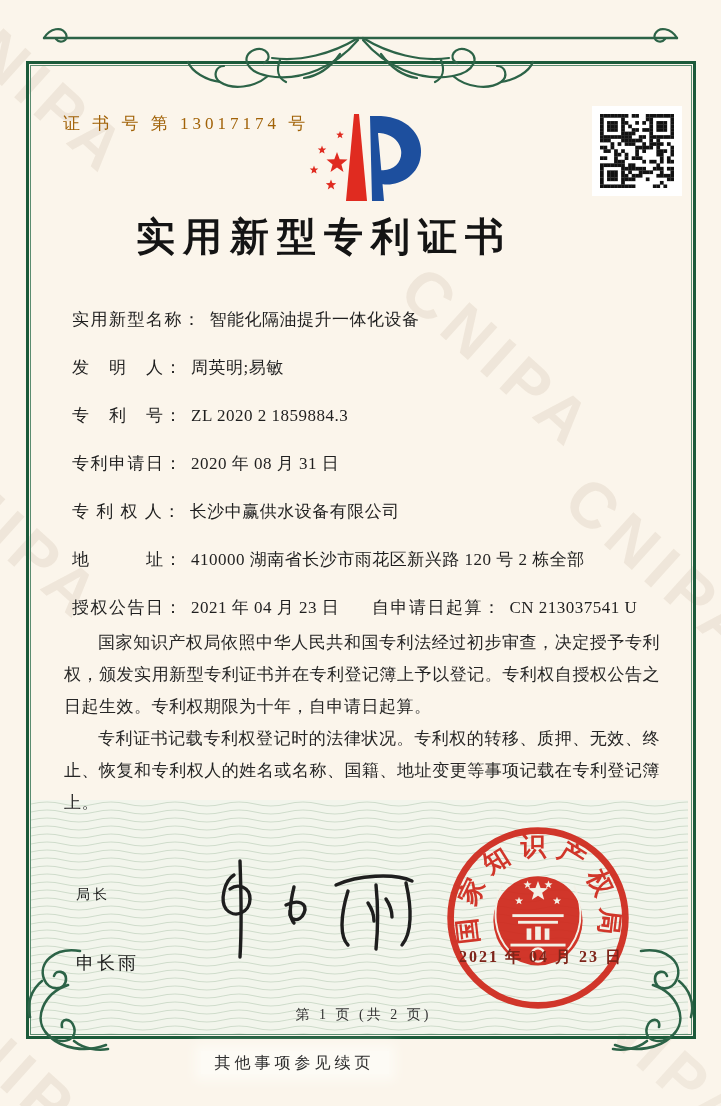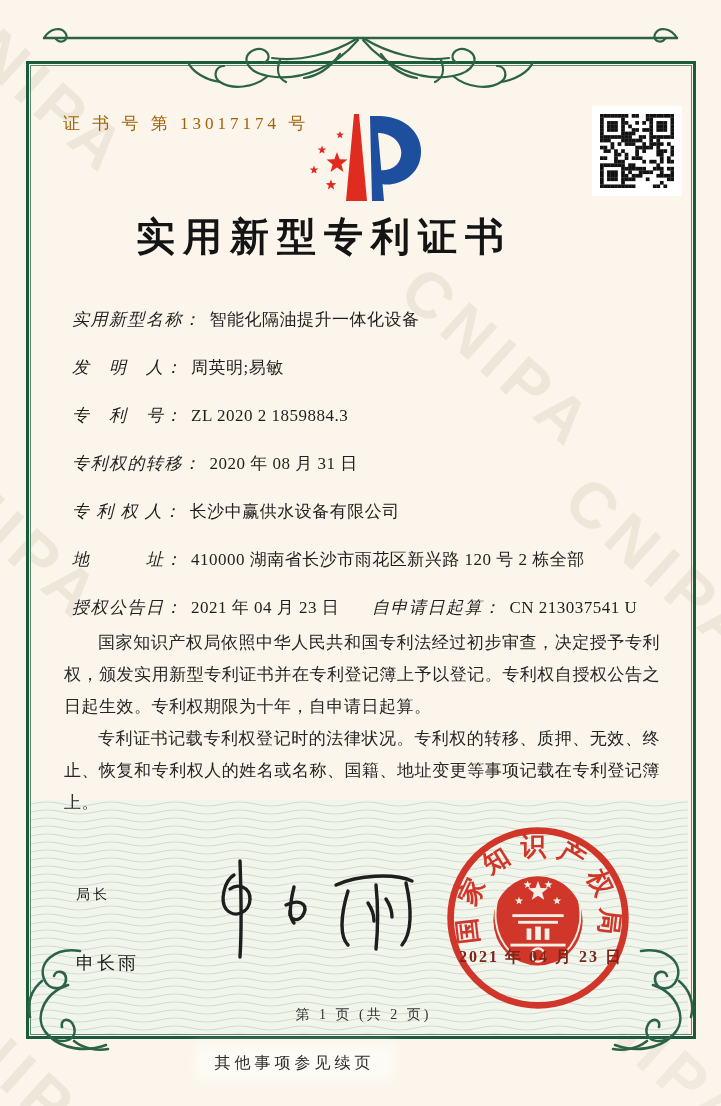--- a/index.html
+++ b/index.html
@@ -29,21 +29,21 @@
   
   .cert-no{position:absolute;left:63px;top:112px;font-size:17px;letter-spacing:4px;color:#a16207;}
   .logo{position:absolute;left:288px;top:106px;width:134px;height:100px;}
   .qr{position:absolute;left:592px;top:106px;width:90px;height:90px;background:#ffffff;
       display:flex;align-items:center;justify-content:center;}
   .title{position:absolute;left:0;top:210px;width:648px;text-align:center;font-size:39px;
          font-weight:700;letter-spacing:8px;color:#141414;}
   
   .fields{position:absolute;left:72px;top:307px;width:580px;font-size:17px;color:#1f1f1f;}
   .field-row{position:relative;height:26px;line-height:26px;margin-bottom:22px;white-space:nowrap;}
-  .f-label{letter-spacing:1.5px;font-style:italic;}
+  .f-label{letter-spacing:1.5px;}
   .f-value{margin-left:8px;letter-spacing:0.5px;}
   .pair2{position:absolute;left:300px;top:0;}
   
   .paras{position:absolute;left:64px;top:627px;width:596px;font-size:17px;line-height:32px;
          text-align:justify;color:#262626;}
   .paras p{margin:0;text-indent:2em;letter-spacing:0.5px;}
   
   .director-title{position:absolute;left:76px;top:886px;font-family:"Liberation Sans","DejaVu Sans",sans-serif;
                   font-size:14px;letter-spacing:3px;color:#1c1c1c;}
   .director-name{position:absolute;left:76px;top:919px;font-family:"Liberation Sans","DejaVu Sans",sans-serif;
@@ -374,21 +374,21 @@
     <div class="field-row">
       <span class="f-label">实用新型名称：</span><span class="f-value">智能化隔油提升一体化设备</span>
     </div>
     <div class="field-row">
       <span class="f-label">发　明　人：</span><span class="f-value">周英明;易敏</span>
     </div>
     <div class="field-row">
       <span class="f-label">专　利　号：</span><span class="f-value">ZL 2020 2 1859884.3</span>
     </div>
     <div class="field-row">
-      <span class="f-label">专利权的转移：</span><span class="f-value">2020 年 08 月 31 日</span>
+      <span class="f-label">专利申请日：</span><span class="f-value">2020 年 08 月 31 日</span>
     </div>
     <div class="field-row">
       <span class="f-label">专 利 权 人：</span><span class="f-value">长沙中赢供水设备有限公司</span>
     </div>
     <div class="field-row">
       <span class="f-label">地　　　址：</span><span class="f-value">410000 湖南省长沙市雨花区新兴路 120 号 2 栋全部</span>
     </div>
     <div class="field-row">
       <span class="f-label">授权公告日：</span><span class="f-value">2021 年 04 月 23 日</span>
       <span class="pair2">

